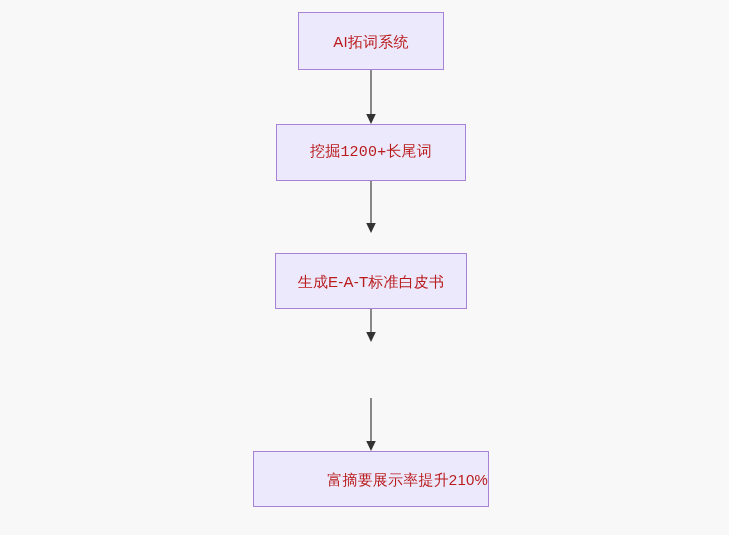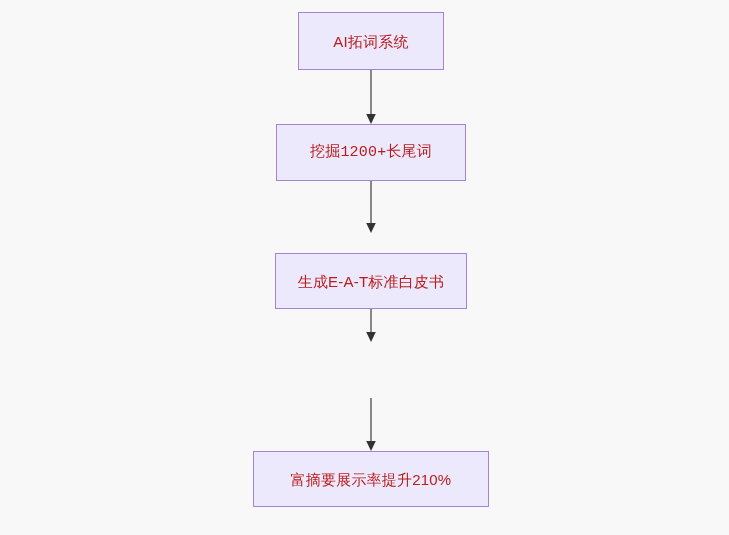--- a/index.html
+++ b/index.html
@@ -84,17 +84,17 @@
 
   <div class="node" style="left:371px; top:124px; width:190px; height:57px;font-family:Liberation Mono, monospace;">
     <span class="node-label">挖掘1200+长尾词</span>
   </div>
 
   <div class="node" style="left:371px; top:233px; width:192px; height:56px;margin-top:20px;">
     <span class="node-label">生成E-A-T标准白皮书</span>
   </div>
 
 
-  <div class="node" style="left:371px; top:451px; width:236px; height:56px;">
+  <div class="node" style="left:371px; top:451px; width:236px; height:56px;justify-content:flex-end;">
     <span class="node-label">富摘要展示率提升210%</span>
   </div>
 
 </div>
 
 </body></html>

